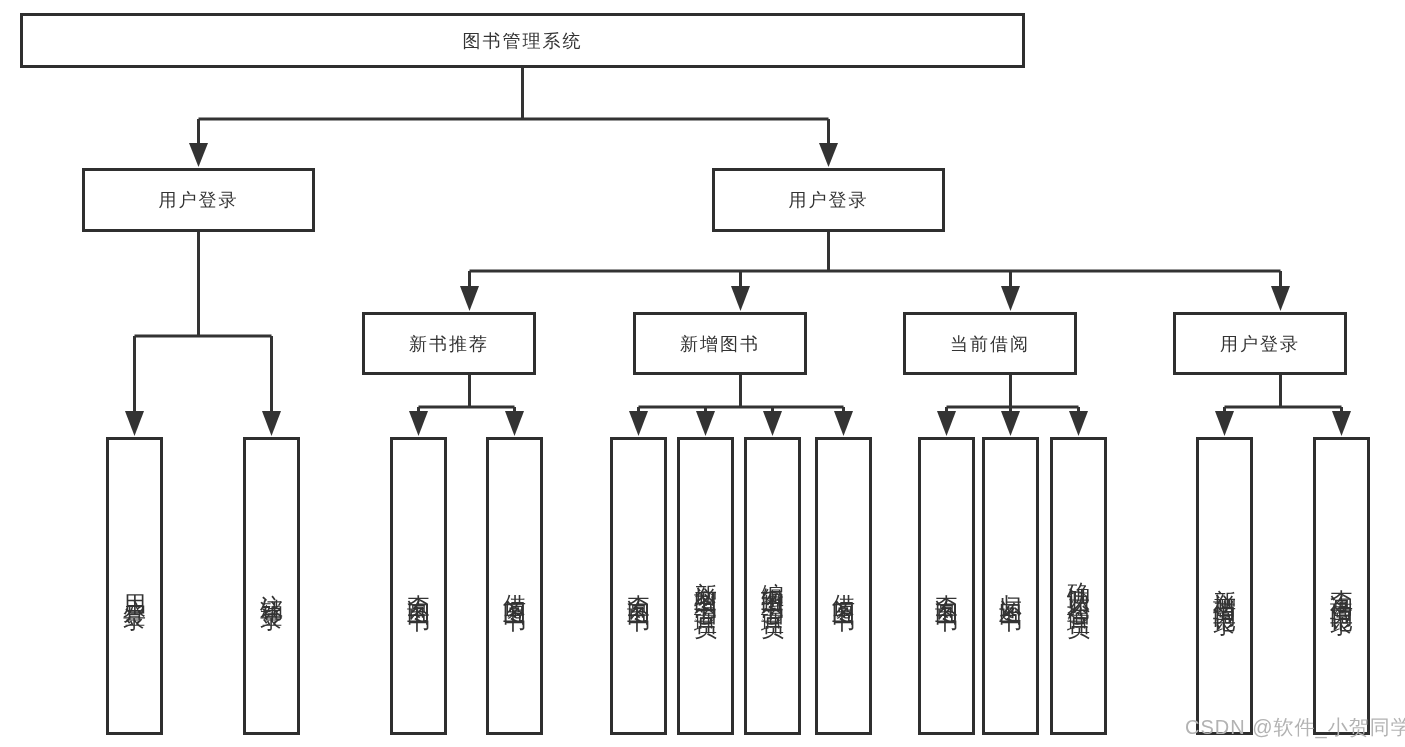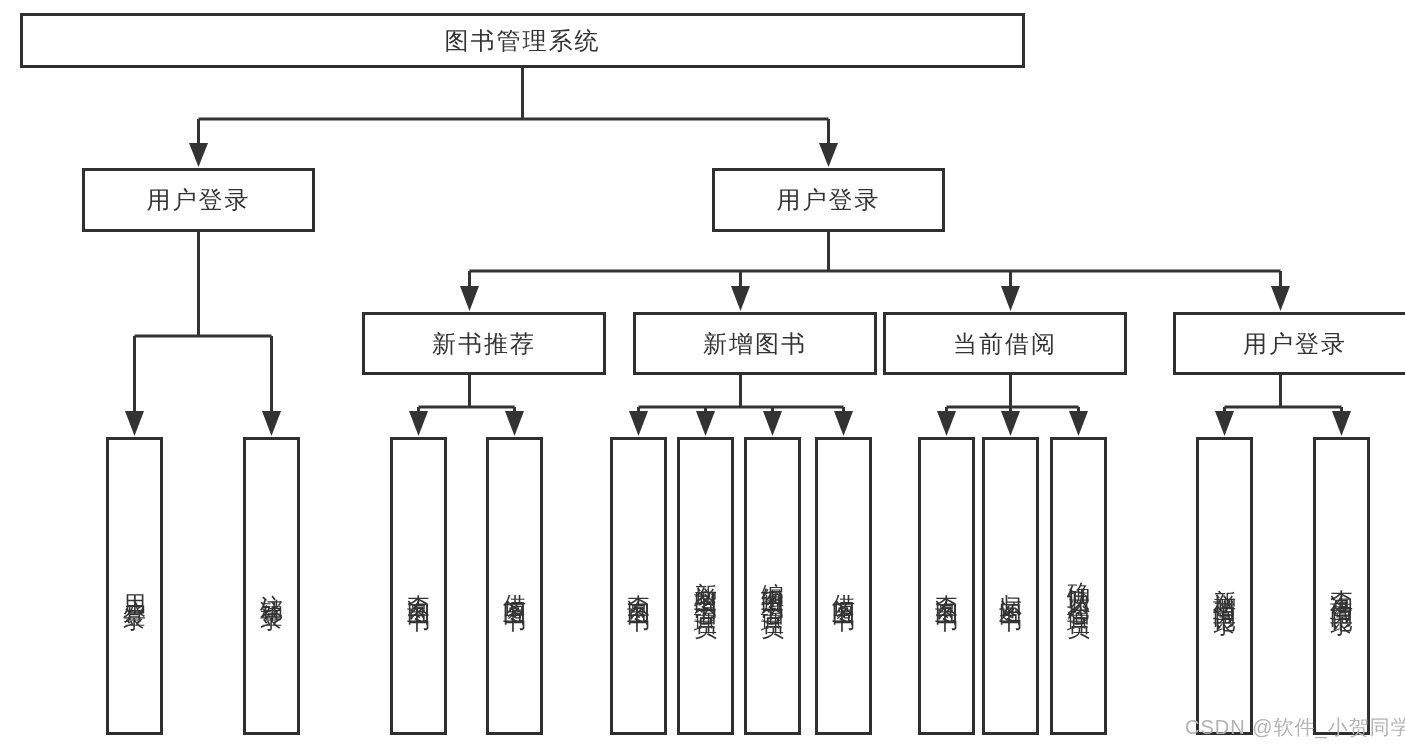--- a/index.html
+++ b/index.html
@@ -21,28 +21,28 @@
   .connector polygon{fill:var(--line,#333);stroke:none;}
   .box{
     position:absolute;
     box-sizing:border-box;
     background:var(--background,#fff);
     border:3px solid var(--box_border,#2f2f2f);
     display:flex;align-items:center;justify-content:center;
     color:var(--text,#333);
   }
   .h-label{
-    font-size:24px;
+    font-size:18px;
     letter-spacing:2px;
     white-space:nowrap;
     color:var(--text,#333);
   }
   .root-box{left:20px;top:13px;width:1005px;height:55px;}
   .l2-box{top:168px;width:233px;height:64px;}
-  .l3-box{top:312px;width:244px;height:63px;}
+  .l3-box{top:312px;width:174px;height:63px;}
   .leaf{top:437px;width:57px;height:298px;}
   .v-label{
     writing-mode:vertical-rl;
     text-orientation:mixed;
     font-size:23px;
     line-height:1;
     letter-spacing:5px;
     color:var(--text,#333);
   }
   .watermark{
@@ -105,21 +105,21 @@
   <div class="box l2-box" style="left:712px">
     <span class="h-label">用户登录</span>
   </div>
 
   <div class="box l3-box" style="left:362px">
     <span class="h-label">新书推荐</span>
   </div>
   <div class="box l3-box" style="left:633px">
     <span class="h-label">新增图书</span>
   </div>
-  <div class="box l3-box" style="left:883px">
+  <div class="box l3-box" style="left:903px">
     <span class="h-label">当前借阅</span>
   </div>
   <div class="box l3-box" style="left:1173px">
     <span class="h-label">用户登录</span>
   </div>
 
   <div class="box leaf" style="left:106px">
     <span class="v-label">用户登录</span>
   </div>
   <div class="box leaf" style="left:243px">

